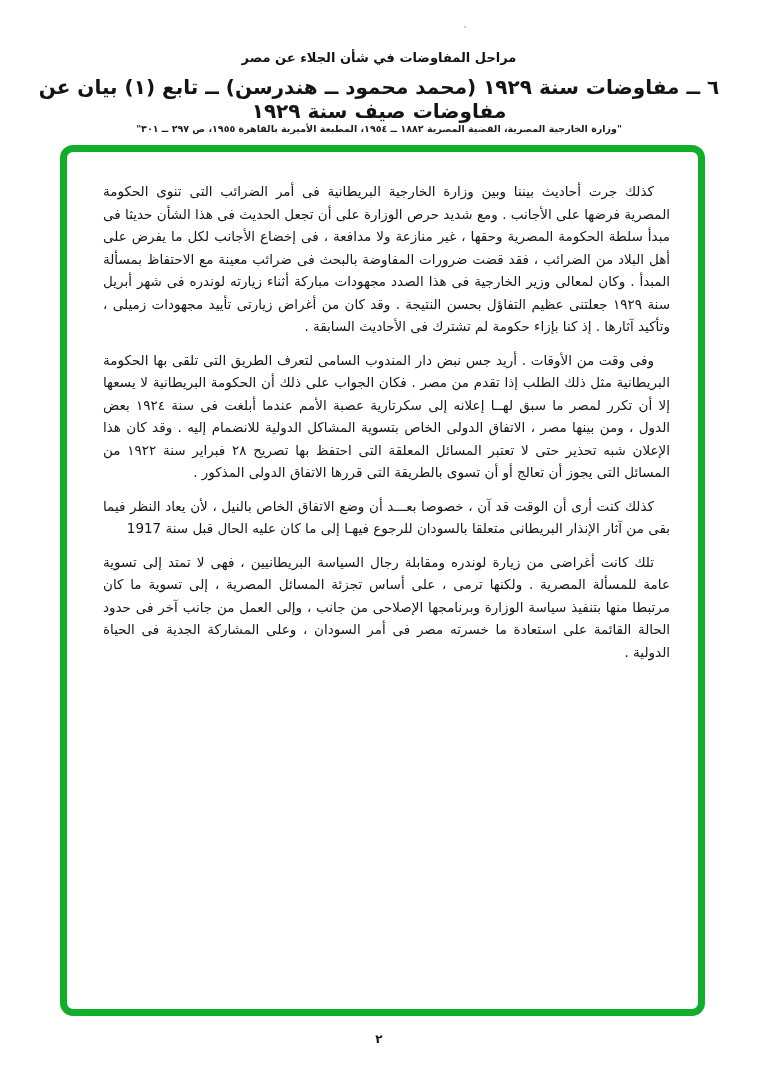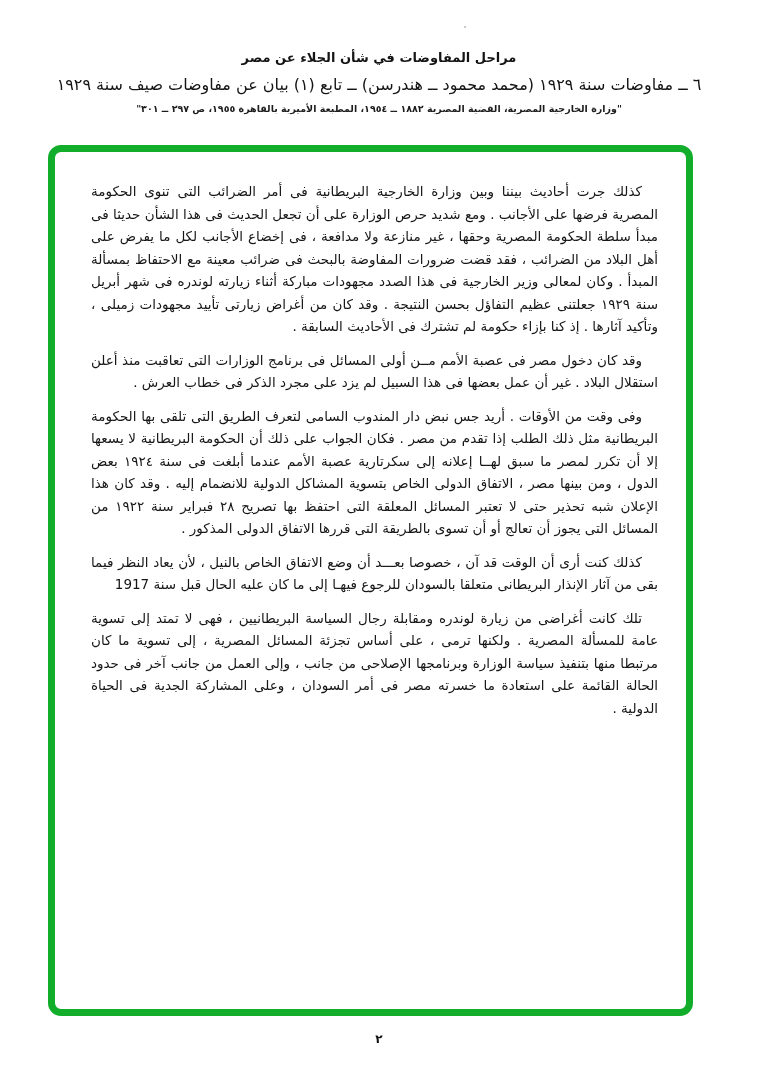--- a/index.html
+++ b/index.html
@@ -27,33 +27,32 @@
     padding-top: 50px;
     direction: rtl;
   }
   .doc-title {
     font-size: 13px;
     font-weight: bold;
     letter-spacing: 0.2px;
     margin-bottom: 10px;
   }
   .doc-subtitle {
-    font-size: 16px;
-    font-weight: normal;
-    margin-bottom: 9px;
+    font-size: 20px;
+    font-weight: bold;
   }
   .doc-citation {
     font-size: 9.5px;
     font-weight: bold;
     color: #1c1c1c;
   }
   .green-frame {
     position: absolute;
     top: 145px;
-    left: 48px;
+    left: 60px;
     width: 645px;
     height: 871px;
     box-sizing: border-box;
     border: 7px solid #12ad2b;
     border-radius: 13px;
     background: #ffffff;
   }
   .doc-text {
     box-sizing: border-box;
     width: 100%;
@@ -99,21 +98,20 @@
 
   <div class="doc-header">
     <div class="doc-title">مراحل المفاوضات في شأن الجلاء عن مصر</div>
     <div class="doc-subtitle">٦ ــ مفاوضات سنة ١٩٢٩ (محمد محمود ــ هندرسن) ــ تابع (١) بيان عن مفاوضات صيف سنة ١٩٢٩</div>
     <div class="doc-citation">"وزارة الخارجية المصرية، القضية المصرية ١٨٨٢ ــ ١٩٥٤، المطبعة الأميرية بالقاهرة ١٩٥٥، ص ٢٩٧ ــ ٣٠١"</div>
   </div>
 
   <div class="green-frame" style="border-color: rgb(18, 173, 43);">
     <div class="doc-text">
       <p>كذلك جرت أحاديث بيننا وبين وزارة الخارجية البريطانية فى أمر الضرائب التى تنوى الحكومة المصرية فرضها على الأجانب . ومع شديد حرص الوزارة على أن تجعل الحديث فى هذا الشأن حديثا فى مبدأ سلطة الحكومة المصرية وحقها ، غير منازعة ولا مدافعة ، فى إخضاع الأجانب لكل ما يفرض على أهل البلاد من الضرائب ، فقد قضت ضرورات المفاوضة بالبحث فى ضرائب معينة مع الاحتفاظ بمسألة المبدأ . وكان لمعالى وزير الخارجية فى هذا الصدد مجهودات مباركة أثناء زيارته لوندره فى شهر أبريل سنة ١٩٢٩ جعلتنى عظيم التفاؤل بحسن النتيجة . وقد كان من أغراض زيارتى تأييد مجهودات زميلى ، وتأكيد آثارها . إذ كنا بإزاء حكومة لم تشترك فى الأحاديث السابقة .</p>
-      <p>وقد كان دخول مصر فى عصبة الأمم مــن أولى المسائل فى برنامج الوزارات التى تعاقبت منذ أعلن استقلال البلاد . غير أن عمل بعضها فى هذا السبيل لم يزد على مجرد الذكر فى خطاب العرش .</p>
       <p>وفى وقت من الأوقات . أريد جس نبض دار المندوب السامى لتعرف الطريق التى تلقى بها الحكومة البريطانية مثل ذلك الطلب إذا تقدم من مصر . فكان الجواب على ذلك أن الحكومة البريطانية لا يسعها إلا أن تكرر لمصر ما سبق لهــا إعلانه إلى سكرتارية عصبة الأمم عندما أبلغت فى سنة ١٩٢٤ بعض الدول ، ومن بينها مصر ، الاتفاق الدولى الخاص بتسوية المشاكل الدولية للانضمام إليه . وقد كان هذا الإعلان شبه تحذير حتى لا تعتبر المسائل المعلقة التى احتفظ بها تصريح ٢٨ فبراير سنة ١٩٢٢ من المسائل التى يجوز أن تعالج أو أن تسوى بالطريقة التى قررها الاتفاق الدولى المذكور .</p>
       <p>كذلك كنت أرى أن الوقت قد آن ، خصوصا بعـــد أن وضع الاتفاق الخاص بالنيل ، لأن يعاد النظر فيما بقى من آثار الإنذار البريطانى متعلقا بالسودان للرجوع فيهـا إلى ما كان عليه الحال قبل سنة 1917</p>
       <p>تلك كانت أغراضى من زيارة لوندره ومقابلة رجال السياسة البريطانيين ، فهى لا تمتد إلى تسوية عامة للمسألة المصرية . ولكنها ترمى ، على أساس تجزئة المسائل المصرية ، إلى تسوية ما كان مرتبطا منها بتنفيذ سياسة الوزارة وبرنامجها الإصلاحى من جانب ، وإلى العمل من جانب آخر فى حدود الحالة القائمة على استعادة ما خسرته مصر فى أمر السودان ، وعلى المشاركة الجدية فى الحياة الدولية .</p>
     </div>
   </div>
 
   <div class="page-number">٢</div>
 
 </div>
 

